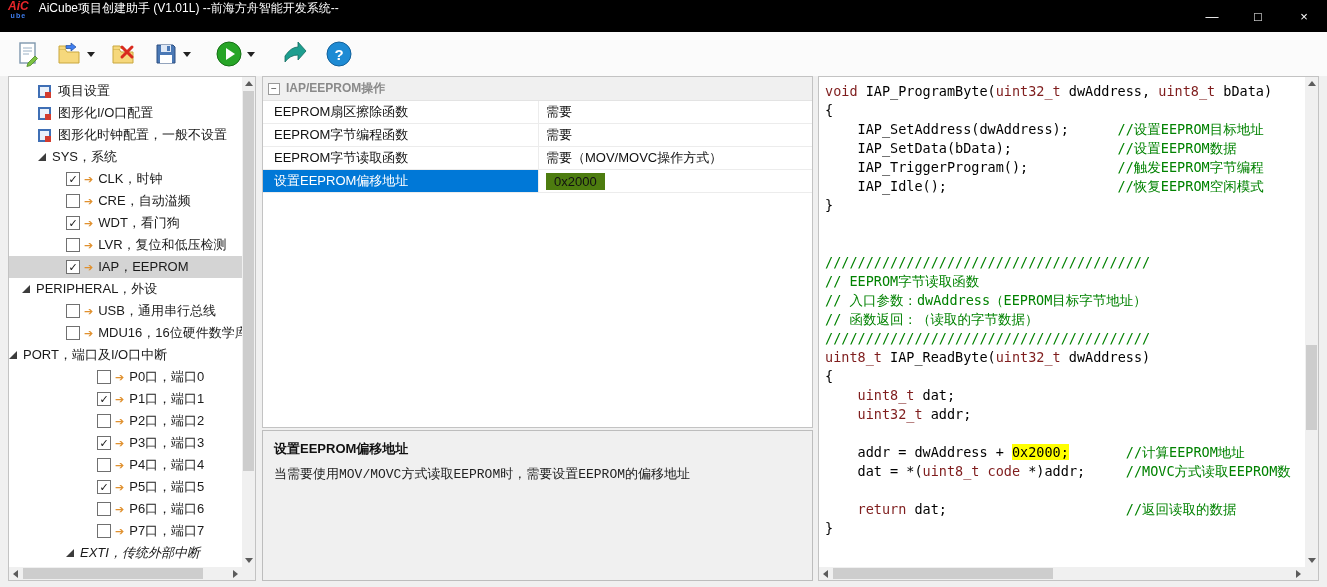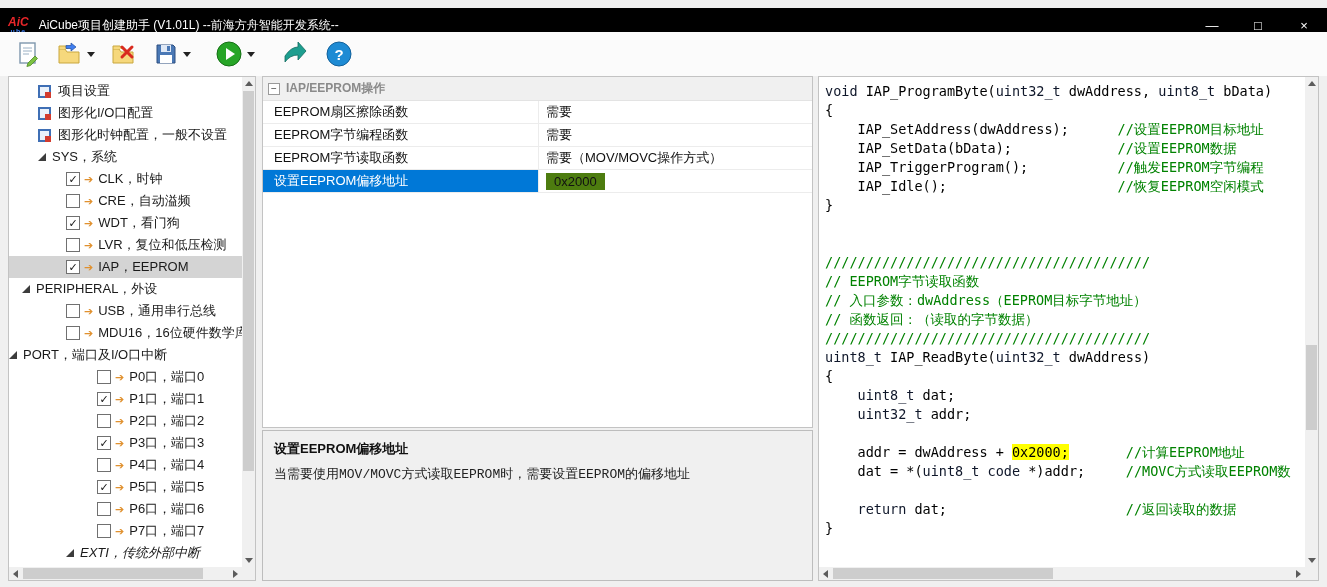--- a/index.html
+++ b/index.html
@@ -1,20 +1,20 @@
 <!DOCTYPE html>
 <html><head>
 <meta charset="utf-8">
 <style>
   *{box-sizing:border-box;margin:0;padding:0;}
   html,body{width:1327px;height:587px;}
   body{font-family:"Liberation Sans","DejaVu Sans",sans-serif;background:#f0f0f0;position:relative;overflow:hidden;}
 
   
-  .titlebar{position:absolute;left:0;top:8px;width:100%;height:34px;background:#000;display:flex;align-items:center;color:#fff;}
+  .titlebar{position:absolute;left:0;top:0;width:100%;height:34px;background:#000;display:flex;align-items:flex-start;color:#fff;}
   .logo{margin-left:8px;display:flex;flex-direction:column;align-items:center;line-height:1;}
   .logo-top{color:#e8262a;font-weight:bold;font-style:italic;font-size:12px;}
   .logo-bottom{color:#3f7ef0;font-size:7px;font-weight:bold;letter-spacing:1px;}
   .wtitle{font-size:12px;margin-left:10px;color:#fff;}
   .winbtns{margin-left:auto;display:flex;height:32px;}
   .winbtn{width:46px;height:32px;display:flex;align-items:center;justify-content:center;font-size:13px;color:#fff;}
 
   
   .toolbar{position:absolute;left:0;top:32px;width:100%;height:44px;background:#fbfbfb;display:flex;align-items:center;padding-left:10px;}
   .tbtn{height:36px;display:flex;align-items:center;padding:0 5px;margin-right:6px;}
@@ -59,21 +59,21 @@
   .hl{background:#4d7c0f;padding:1px 8px;}
 
   
   .desc{position:absolute;left:0;top:354px;width:100%;height:151px;background:#f0f0f0;border:1px solid #bdbdbd;padding:9px 11px;}
   .desc-title{font-size:13px;font-weight:bold;color:#111;}
   .desc-text{font-size:13px;color:#222;margin-top:7px;font-family:Liberation Mono, monospace;}
 
   
   .code{position:absolute;left:0;top:0;right:13px;bottom:13px;overflow:hidden;padding:5px 0 0 6px;font-family:"DejaVu Sans Mono","Liberation Mono",monospace;font-size:13.5px;line-height:19px;color:#000;}
   .code-line{white-space:pre;height:19px;}
-  .tok-k{color:#0f172a;}
+  .tok-k{color:#7f1d1d;}
   .tok-c{color:#008200;}
   .tok-h{background:#ffff00;}
 </style>
 </head>
 <body>
 
 <div class="titlebar">
   <div class="logo">
     <span class="logo-top">AiC</span>
     <span class="logo-bottom">ube</span>

